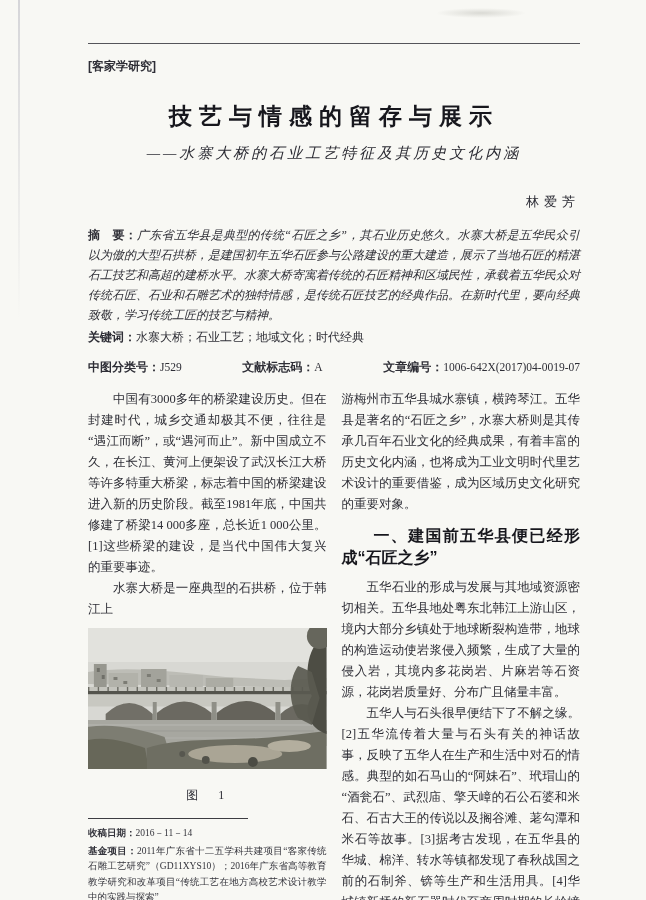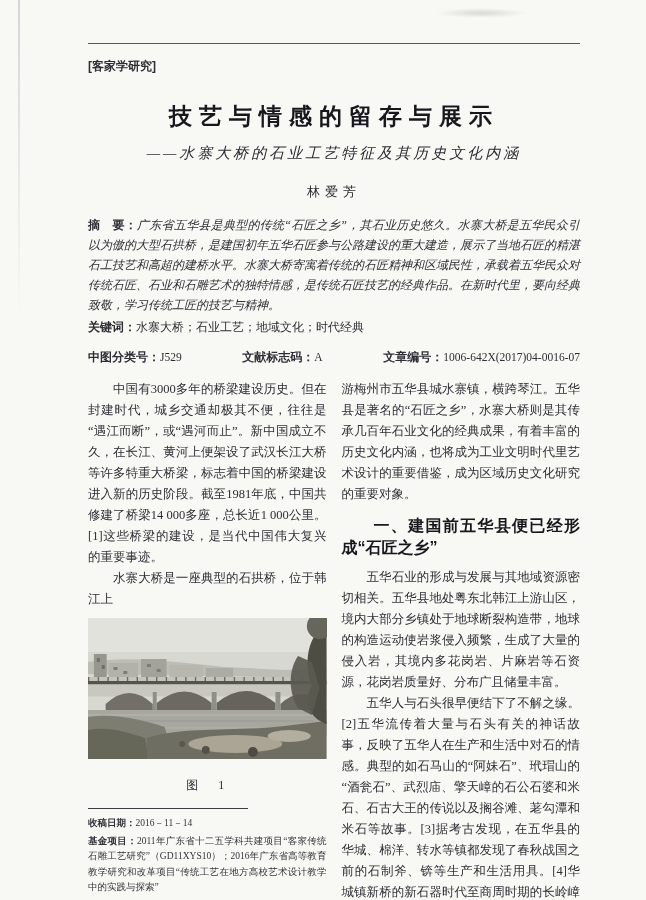--- a/index.html
+++ b/index.html
@@ -41,21 +41,21 @@
   .section-label{margin-top:14px;font-family:"Liberation Sans",sans-serif;font-weight:bold;font-size:12px;}
   h1.title{
     margin:26px 0 0;text-align:center;
     font-size:23px;letter-spacing:7px;color:var(--ink-strong);
     font-weight:700;
   }
   .subtitle{
     margin-top:12px;text-align:center;
     font-size:15px;letter-spacing:3px;font-style:italic;color:#2a2a32;
   }
-  .author{margin-top:20px;text-align:center;font-size:13px;letter-spacing:5px;}
+  .author{margin-top:30px;text-align:right;font-size:13px;letter-spacing:5px;}
   .affiliation{margin-top:5px;text-align:center;font-size:10.5px;color:#3a3a42;}
   
   .abstract{
     margin-top:14px;font-size:12px;line-height:20px;text-align:justify;
     font-style:italic;
   }
   .abstract b, .kw b, .meta b{
     font-style:normal;font-family:"Liberation Sans",sans-serif;
     font-weight:bold;font-size:12px;
   }
@@ -98,21 +98,21 @@
 
   <div class="abstract">
     <b>摘　要：</b><span>广东省五华县是典型的传统“石匠之乡”，其石业历史悠久。水寨大桥是五华民众引以为傲的大型石拱桥，是建国初年五华石匠参与公路建设的重大建造，展示了当地石匠的精湛石工技艺和高超的建桥水平。水寨大桥寄寓着传统的石匠精神和区域民性，承载着五华民众对传统石匠、石业和石雕艺术的独特情感，是传统石匠技艺的经典作品。在新时代里，要向经典致敬，学习传统工匠的技艺与精神。</span>
   </div>
   <div class="kw">
     <b>关键词：</b><span>水寨大桥；石业工艺；地域文化；时代经典</span>
   </div>
   <div class="meta">
     <span><b>中图分类号：</b><span>J529</span></span>
     <span><b>文献标志码：</b><span>A</span></span>
-    <span><b>文章编号：</b><span>1006-642X(2017)04-0016-07</span></span>
+    <span><b>文章编号：</b><span>1006-642X(2017)04-0019-07</span></span>
   </div>
 
   <div class="columns">
     <div class="col">
       <p class="indent">中国有3000多年的桥梁建设历史。但在封建时代，城乡交通却极其不便，往往是“遇江而断”，或“遇河而止”。新中国成立不久，在长江、黄河上便架设了武汉长江大桥等许多特重大桥梁，标志着中国的桥梁建设进入新的历史阶段。截至1981年底，中国共修建了桥梁14 000多座，总长近1 000公里。[1]这些桥梁的建设，是当代中国伟大复兴的重要事迹。</p>
       <p class="indent">水寨大桥是一座典型的石拱桥，位于韩江上</p>
 
       <figure>
         <svg viewBox="0 0 243 141" preserveAspectRatio="none" role="img">
 

